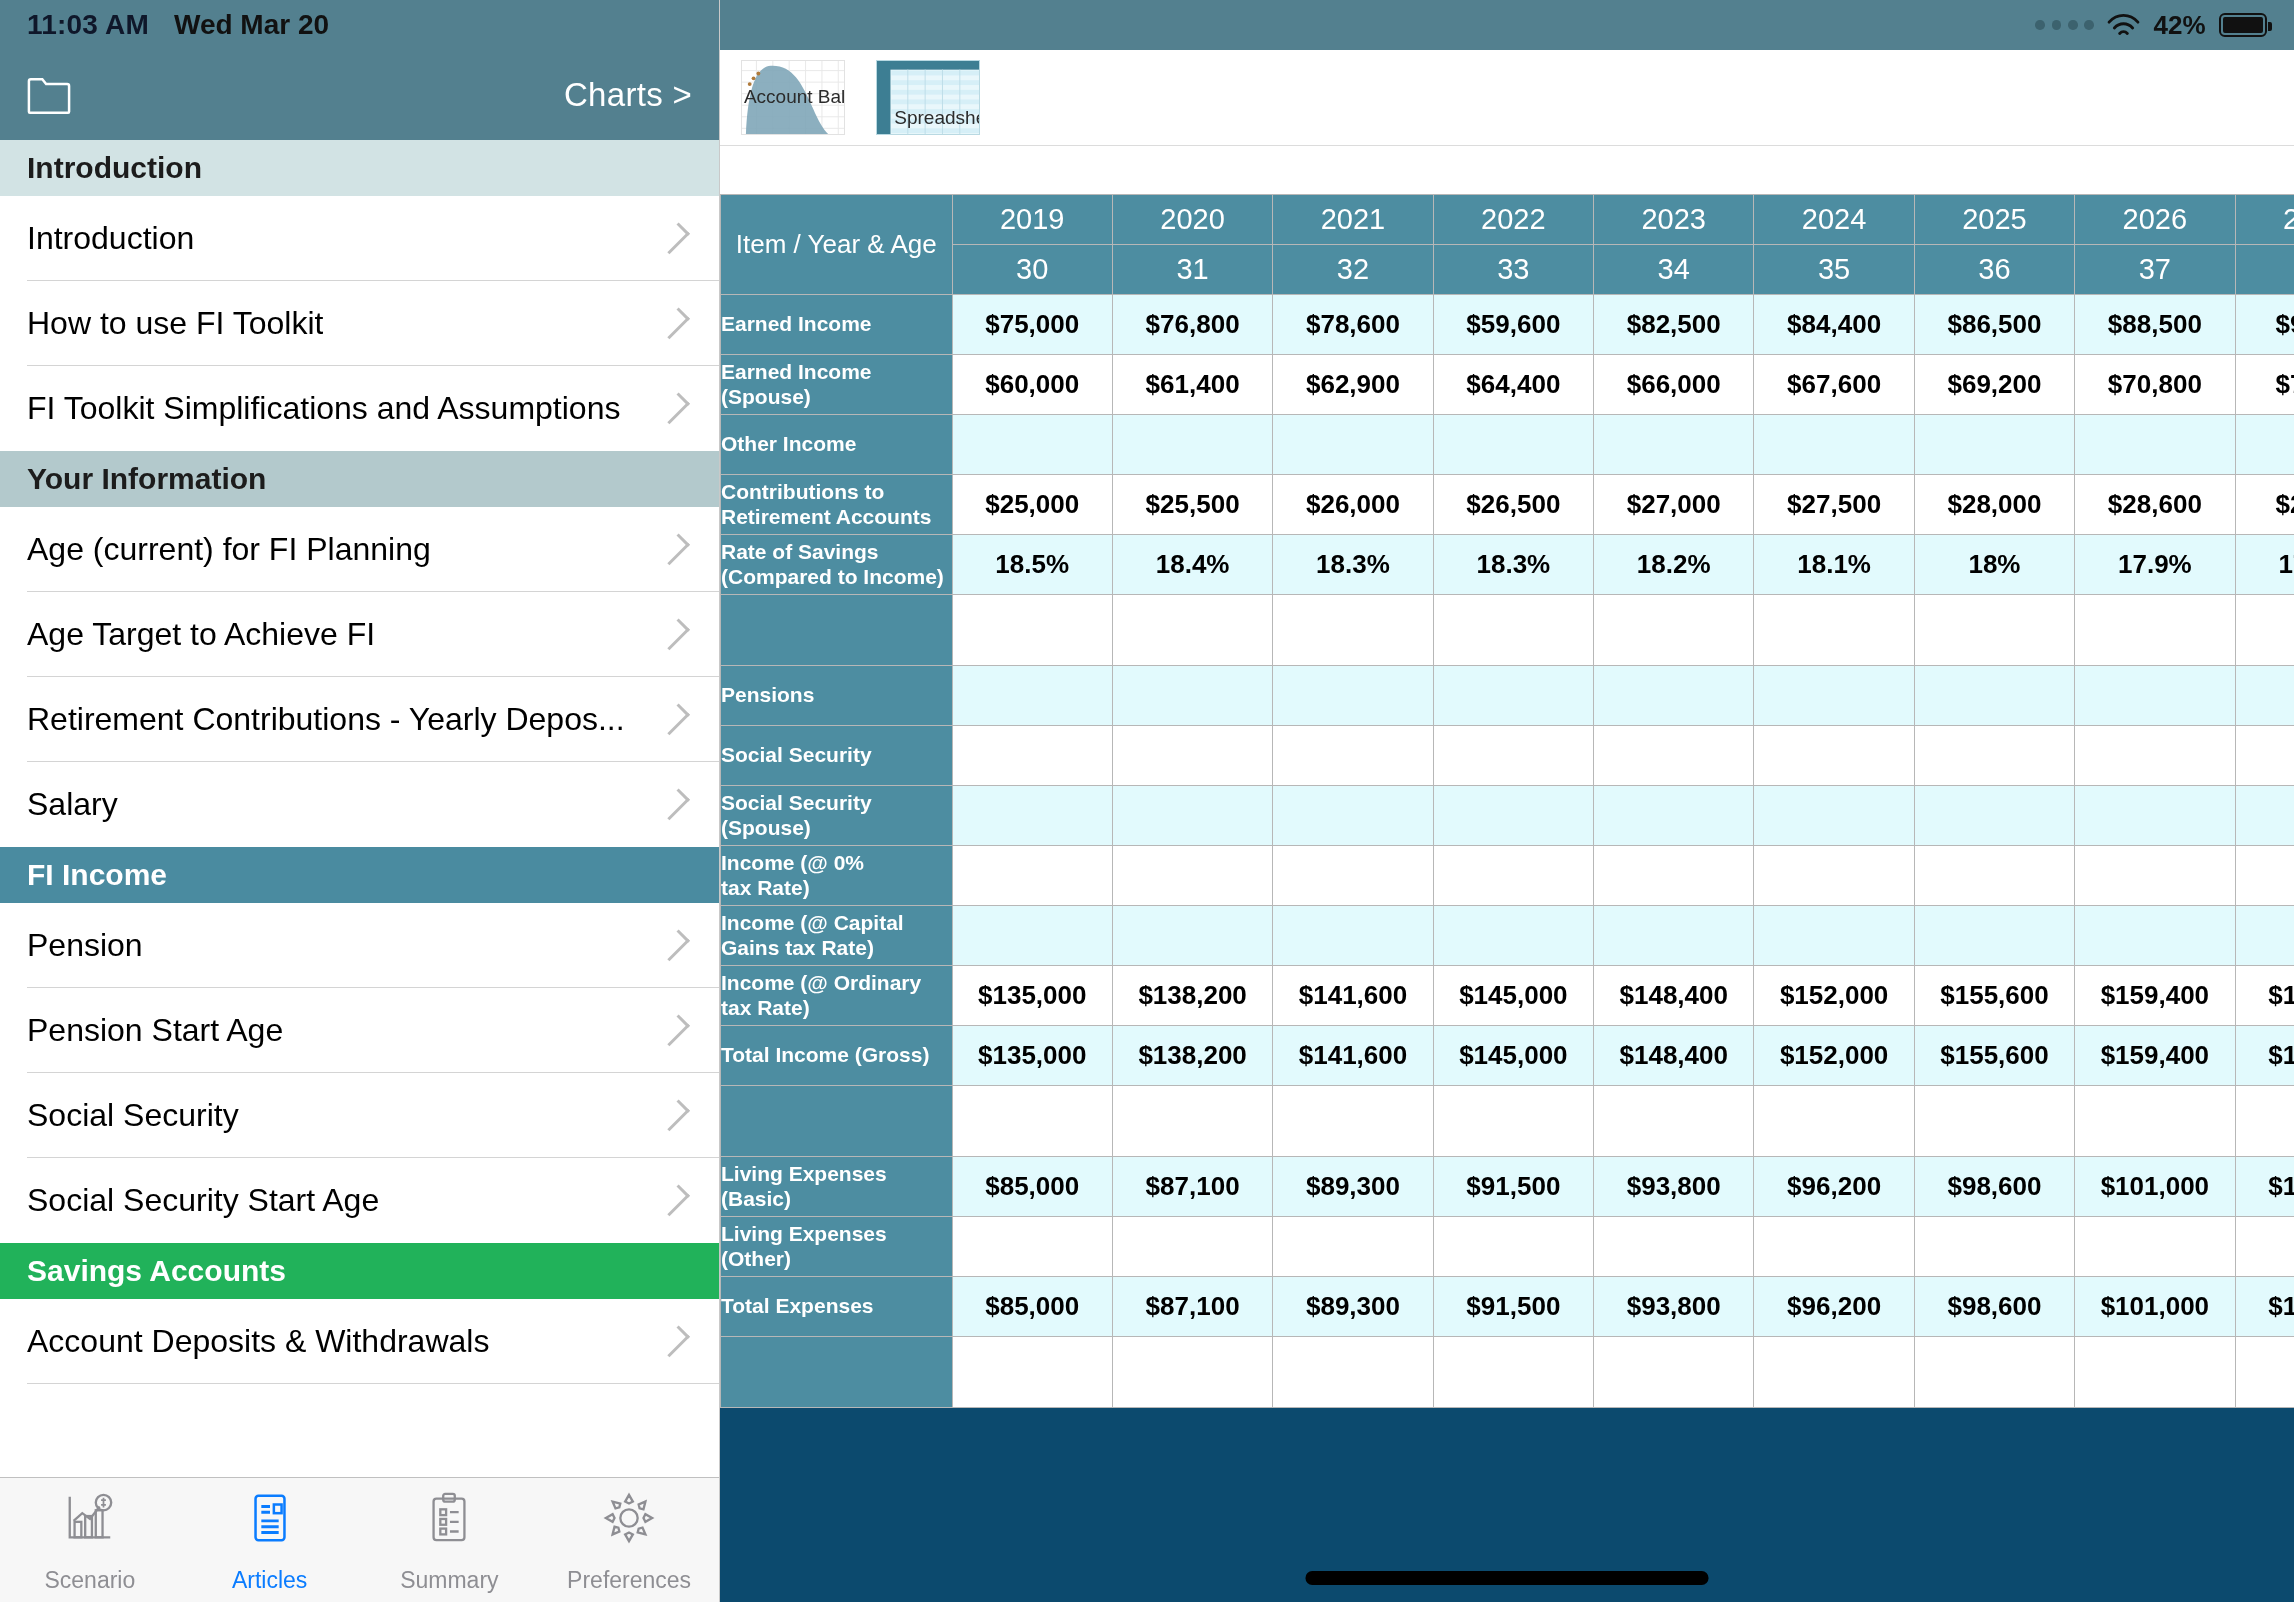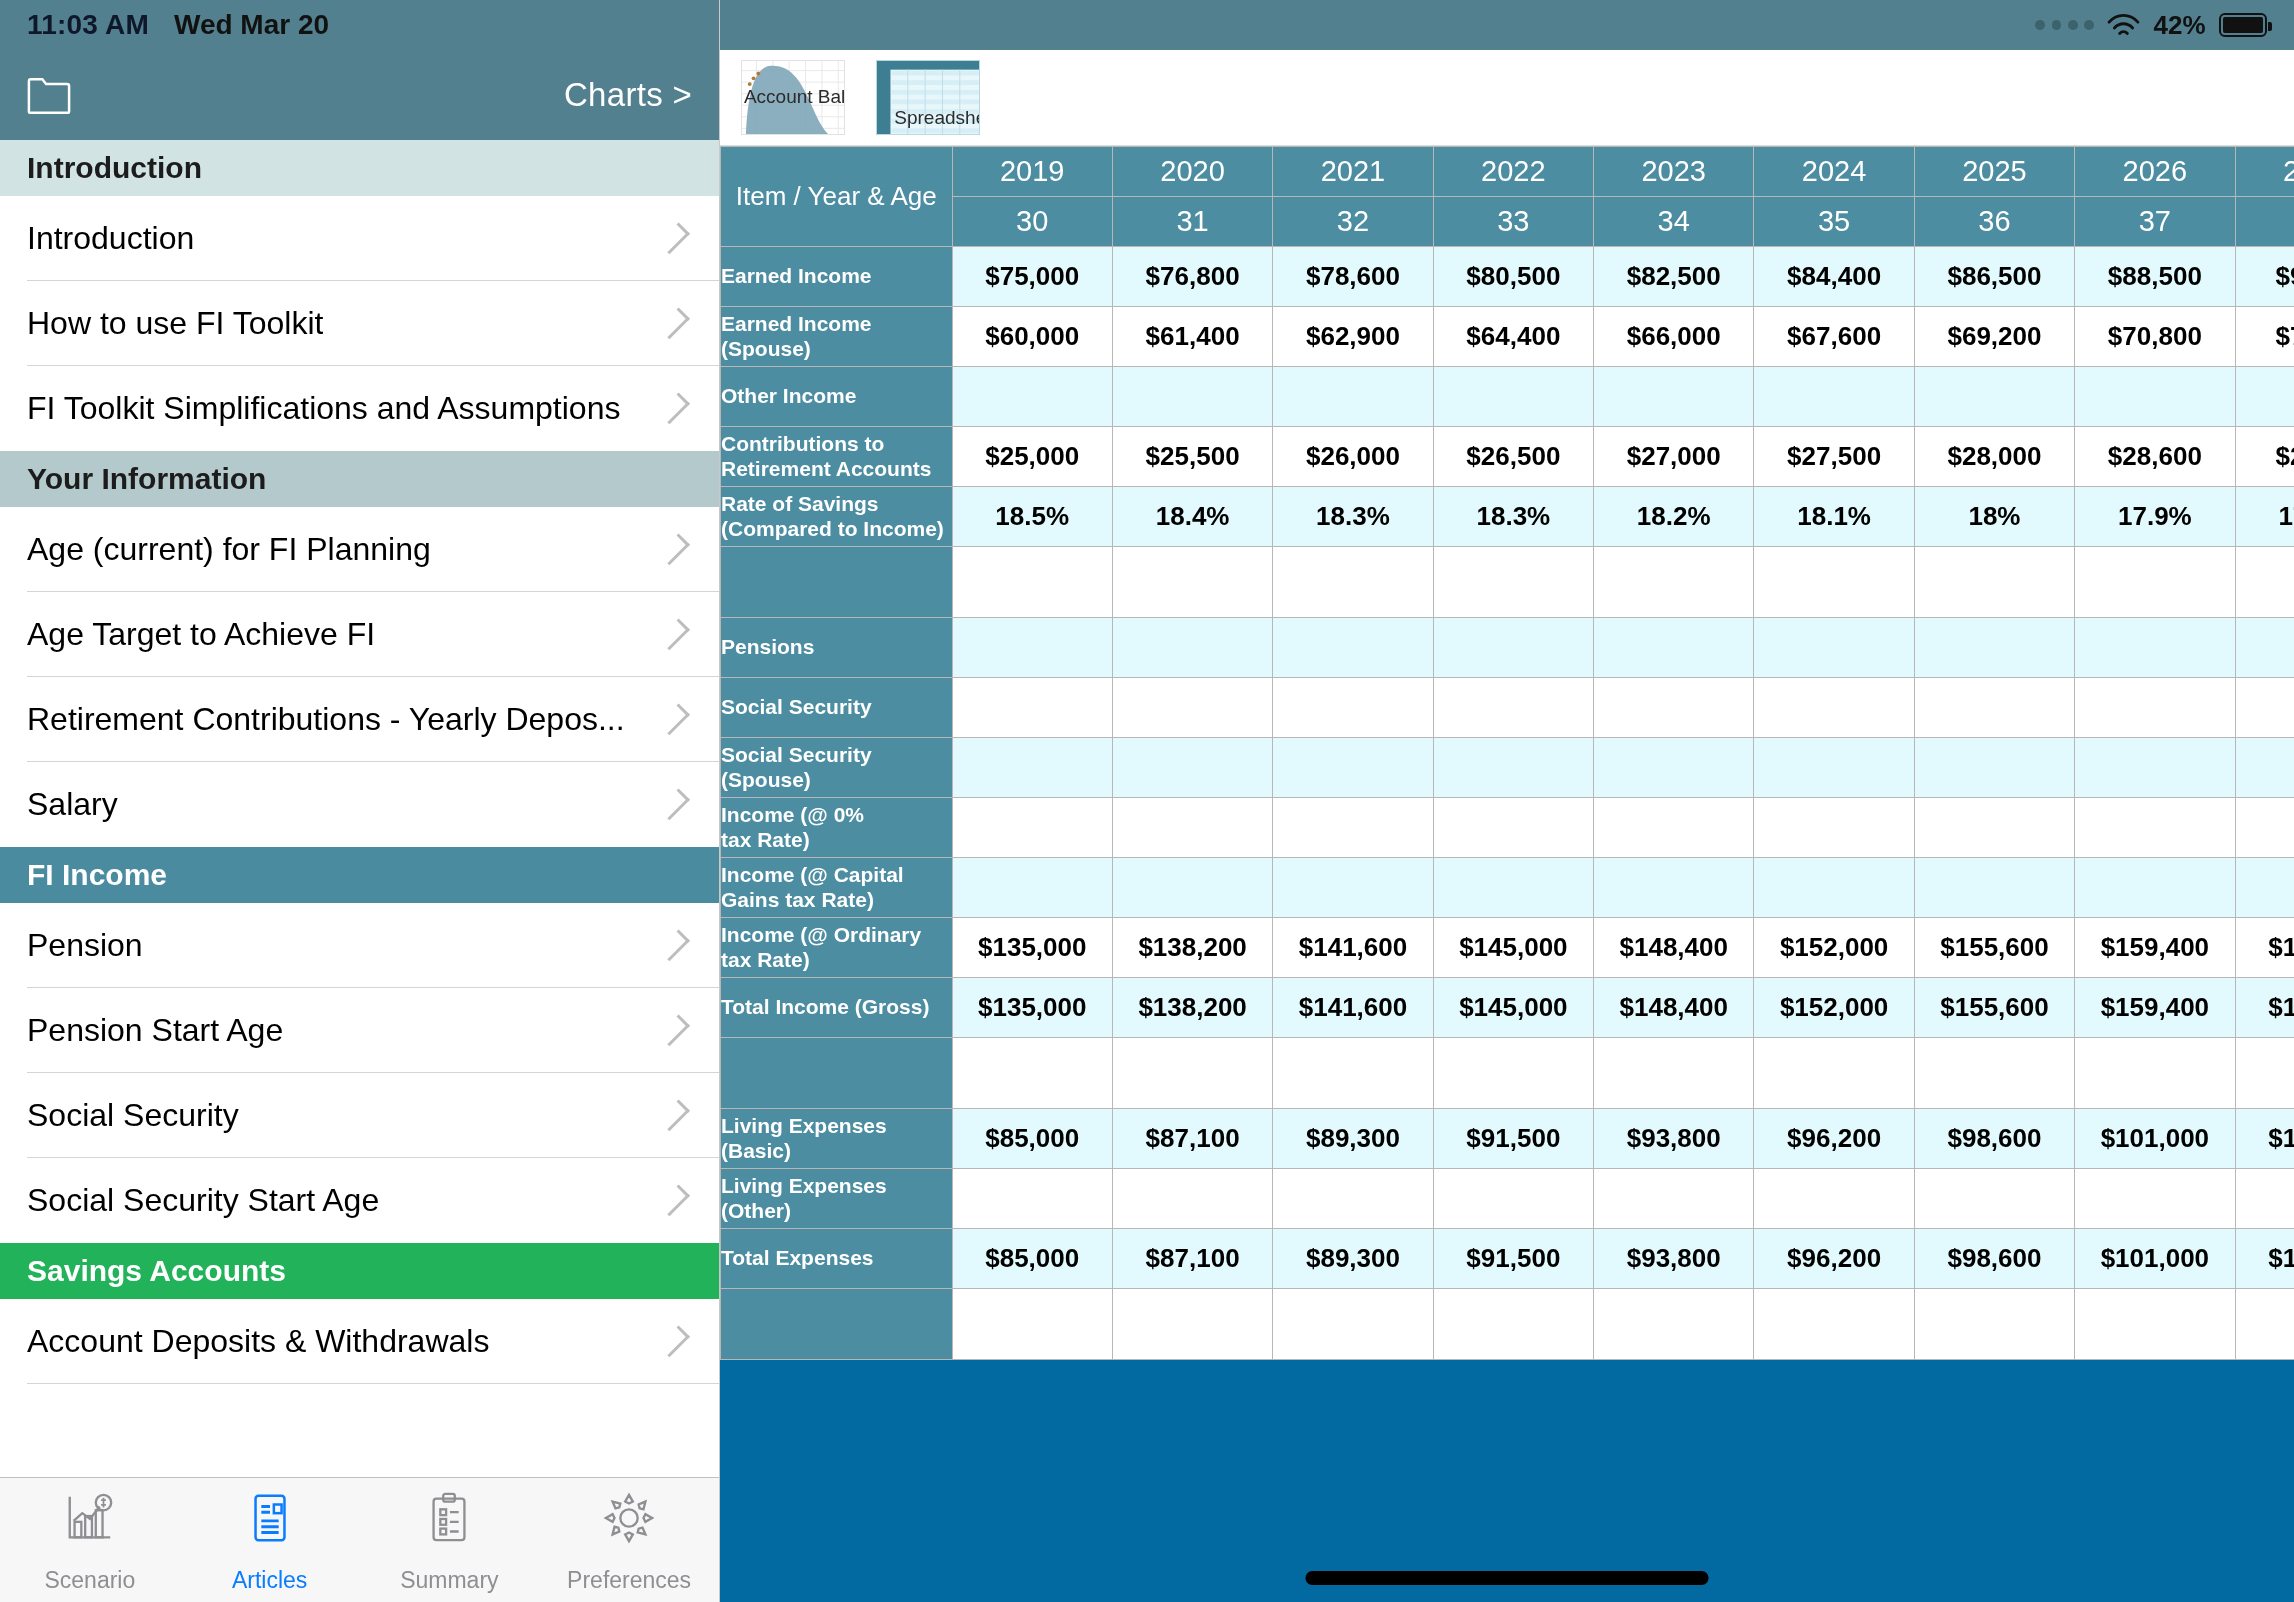--- a/index.html
+++ b/index.html
@@ -119,21 +119,21 @@
   }
   .thumb { width:104px; height:75px; position:relative; overflow:hidden; }
   .thumb-cap {
     position:absolute; left:1.9px; right:0; font-size:19px; color:#2b2b2b;
     white-space:nowrap;
   }
   .thumb-ab { background:#fff; border:1px solid #e2e2e2; }
   .thumb-ss { background:#e9f7fb; border:1px solid #b9d9e2; }
 
   
-  .sheet-wrap { flex:1 1 auto; overflow:hidden; position:relative; background:#0369a1; }
+  .sheet-wrap { flex:1 1 auto; overflow:hidden; position:relative; background:#0c4a6e;margin-top:48px; }
   table.sheet { border-collapse: collapse; table-layout: fixed; width: 1676px; }
   table.sheet td, table.sheet th { border: 1px solid #b7b7b7; padding:0; }
 
   th.corner {
     width: 231px; background:#4d8da1; color:#fff;
     font-size:26px; font-weight:400; text-align:center; vertical-align:middle;
     border-color:#cdd9dd;
   }
   th.yr, th.ag {
     background:#4d8da1; color:#fff; font-weight:400;
@@ -377,21 +377,21 @@
             <th class="ag">37</th>
             <th class="ag">38</th>
           </tr>
         </thead>
         <tbody id="sheet-body">
             <tr class="odd" style="height: 60px;">
               <td class="rowlab">Earned Income</td>
               <td class="val">$75,000</td>
               <td class="val">$76,800</td>
               <td class="val">$78,600</td>
-              <td class="val">$80,500</td>
+              <td class="val">$59,600</td>
               <td class="val">$82,500</td>
               <td class="val">$84,400</td>
               <td class="val">$86,500</td>
               <td class="val">$88,500</td>
               <td class="val">$90,70</td>
             </tr>
             <tr class="even" style="height: 60px;">
               <td class="rowlab">Earned Income<br>(Spouse)</td>
               <td class="val">$60,000</td>
               <td class="val">$61,400</td>

